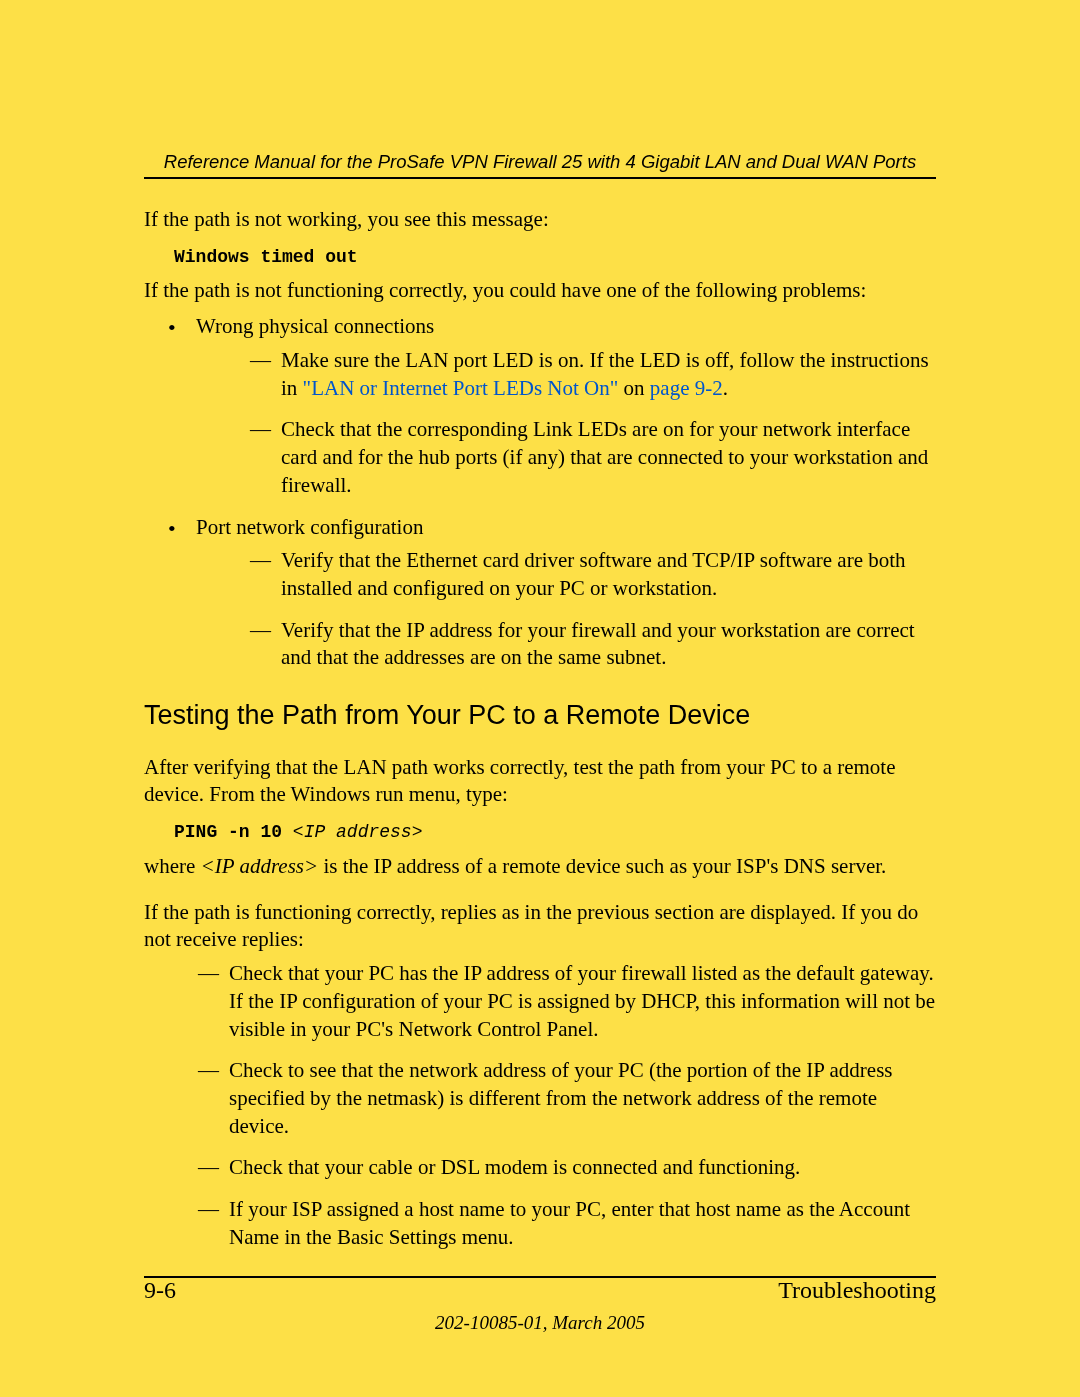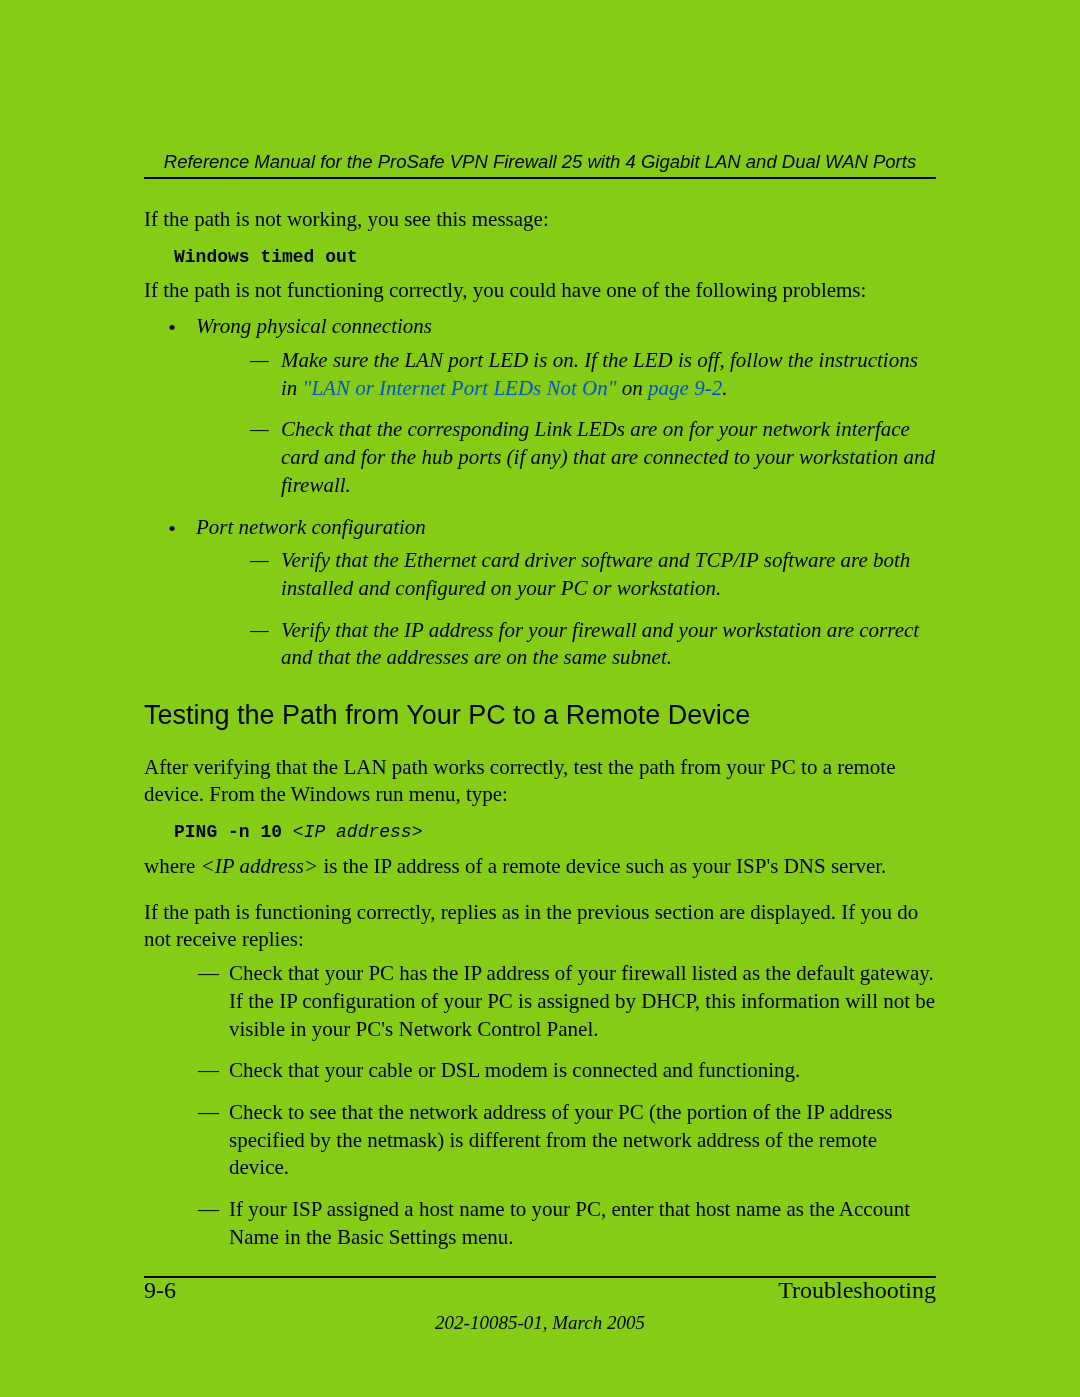--- a/index.html
+++ b/index.html
@@ -6,21 +6,21 @@
     --page-w:1080px;
     --page-h:1397px;
     --mx:144px;
     --link:#0055cc;
   }
   html,body{margin:0;padding:0;background:#fff;}
   .page{
     position:relative;
     width:var(--page-w);
     height:var(--page-h);
-    background:#84cc16;
+    background:#fde047;
     font-family:"Times New Roman",Times,serif;
     color:#000;
     font-size:21px;
     line-height:1.32;
   }
   .header{
     position:absolute;
     top:150px;
     left:var(--mx);
     right:var(--mx);
@@ -40,21 +40,21 @@
     position:absolute;
     top:206px;
     left:var(--mx);
     right:var(--mx);
   }
   .p{margin:0 0 4px 0;}
   .gap-s{height:8px;}
   .gap-m{height:14px;}
   .mono{font-family:"Courier New",Courier,monospace;font-weight:bold;font-size:18px;margin-left:30px;}
   .mono .ital{font-style:italic;font-weight:normal;}
-  ul.bullets{list-style:none;padding:0;margin:8px 0 0 0;font-style:italic;}
+  ul.bullets{list-style:none;padding:0;margin:8px 0 0 0;}
   ul.bullets>li{position:relative;padding-left:52px;margin:0 0 10px 0;}
   ul.bullets>li::before{content:"•";position:absolute;left:24px;top:0;font-size:22px;}
   ul.dashes{list-style:none;padding:0;margin:6px 0 0 0;}
   ul.dashes>li{position:relative;padding-left:85px;margin:0 0 14px 0;}
   ul.dashes>li::before{content:"—";position:absolute;left:54px;top:0;}
   ul.dashes-top{list-style:none;padding:0;margin:6px 0 0 0;}
   ul.dashes-top>li{position:relative;padding-left:85px;margin:0 0 14px 0;}
   ul.dashes-top>li::before{content:"—";position:absolute;left:54px;top:0;}
   .link{color:var(--link);}
   h2.section{
@@ -140,22 +140,22 @@
     </div>
     <div class="gap-s"></div>
     <p class="p">
       <span>where </span><span class="ipaddr">&lt;IP address&gt;</span><span> is the IP address of a remote device such as your ISP's DNS server.</span>
     </p>
     <div class="gap-m"></div>
     <p class="p">If the path is functioning correctly, replies as in the previous section are displayed. If you do not receive replies:</p>
 
     <ul class="dashes-top">
       <li><span>Check that your PC has the IP address of your firewall listed as the default gateway. If the IP configuration of your PC is assigned by DHCP, this information will not be visible in your PC's Network Control Panel.</span></li>
+      <li><span>Check to see that the network address of your PC (the portion of the IP address specified by the netmask) is different from the network address of the remote device.</span></li>
       <li><span>Check that your cable or DSL modem is connected and functioning.</span></li>
-      <li><span>Check to see that the network address of your PC (the portion of the IP address specified by the netmask) is different from the network address of the remote device.</span></li>
       <li><span>If your ISP assigned a host name to your PC, enter that host name as the Account Name in the Basic Settings menu.</span></li>
     </ul>
   </div>
 
   <div class="hr-bot"></div>
   <div class="footer">
     <span>9-6</span>
     <span>Troubleshooting</span>
   </div>
   <div class="docline">202-10085-01, March 2005</div>

